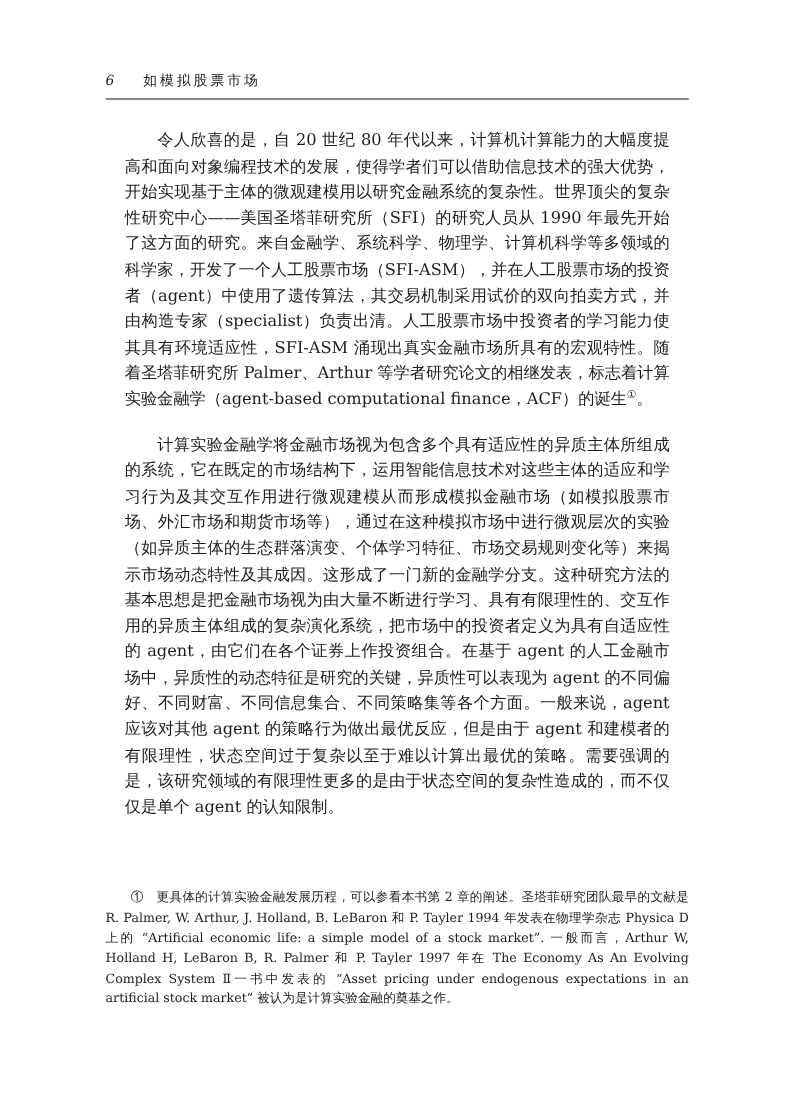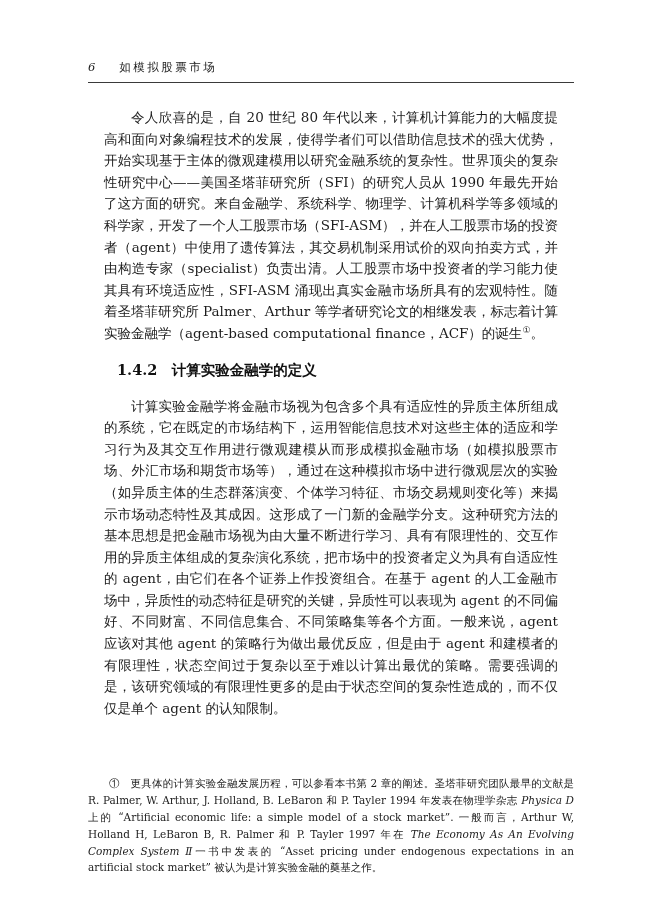--- a/index.html
+++ b/index.html
@@ -48,33 +48,32 @@
   sup.fn-ref { font-size: 9px; line-height: 0; }
 
   .footnote {
     margin-top: 56px;
     font-size: 10.5px;
     line-height: 16.8px;
     text-align: justify;
     text-indent: 2em;
     margin-bottom: 0;
   }
-  .italic { font-style: italic; }
+  .italic { }
 </style>
 </head>
 <body>
 
 <div class="page">
 
   <div class="page-header">
     <span class="page-number">6</span>
     <span class="running-title">如模拟股票市场</span>
   </div>
 
   <p class="body-para para-first"><span>令人欣喜的是，自 20 世纪 80 年代以来，计算机计算能力的大幅度提高和面向对象编程技术的发展，使得学者们可以借助信息技术的强大优势，开始实现基于主体的微观建模用以研究金融系统的复杂性。世界顶尖的复杂性研究中心——美国圣塔菲研究所（SFI）的研究人员从 1990 年最先开始了这方面的研究。来自金融学、系统科学、物理学、计算机科学等多领域的科学家，开发了一个人工股票市场（SFI-ASM），并在人工股票市场的投资者（agent）中使用了遗传算法，其交易机制采用试价的双向拍卖方式，并由构造专家（specialist）负责出清。人工股票市场中投资者的学习能力使其具有环境适应性，SFI-ASM 涌现出真实金融市场所具有的宏观特性。随着圣塔菲研究所 Palmer、Arthur 等学者研究论文的相继发表，标志着计算实验金融学（agent-based computational finance，ACF）的诞生</span><sup class="fn-ref">①</sup><span>。</span></p>
 
-  <h3 class="section-heading">1.4.2　计算实验金融学的定义</h3>
 
   <p class="body-para">计算实验金融学将金融市场视为包含多个具有适应性的异质主体所组成的系统，它在既定的市场结构下，运用智能信息技术对这些主体的适应和学习行为及其交互作用进行微观建模从而形成模拟金融市场（如模拟股票市场、外汇市场和期货市场等），通过在这种模拟市场中进行微观层次的实验（如异质主体的生态群落演变、个体学习特征、市场交易规则变化等）来揭示市场动态特性及其成因。这形成了一门新的金融学分支。这种研究方法的基本思想是把金融市场视为由大量不断进行学习、具有有限理性的、交互作用的异质主体组成的复杂演化系统，把市场中的投资者定义为具有自适应性的 agent，由它们在各个证券上作投资组合。在基于 agent 的人工金融市场中，异质性的动态特征是研究的关键，异质性可以表现为 agent 的不同偏好、不同财富、不同信息集合、不同策略集等各个方面。一般来说，agent 应该对其他 agent 的策略行为做出最优反应，但是由于 agent 和建模者的有限理性，状态空间过于复杂以至于难以计算出最优的策略。需要强调的是，该研究领域的有限理性更多的是由于状态空间的复杂性造成的，而不仅仅是单个 agent 的认知限制。</p>
 
   <p class="footnote"><span>①</span><span>　更具体的计算实验金融发展历程，可以参看本书第 2 章的阐述。圣塔菲研究团队最早的文献是 R. Palmer, W. Arthur, J. Holland, B. LeBaron 和 P. Tayler 1994 年发表在物理学杂志 </span><span class="italic">Physica D</span><span> 上的 “Artificial economic life: a simple model of a stock market”. 一般而言，Arthur W, Holland H, LeBaron B, R. Palmer 和 P. Tayler 1997 年在 </span><span class="italic">The Economy As An Evolving Complex System Ⅱ</span><span>一书中发表的 “Asset pricing under endogenous expectations in an artificial stock market” 被认为是计算实验金融的奠基之作。</span></p>
 
 </div>
 
 </body></html>

